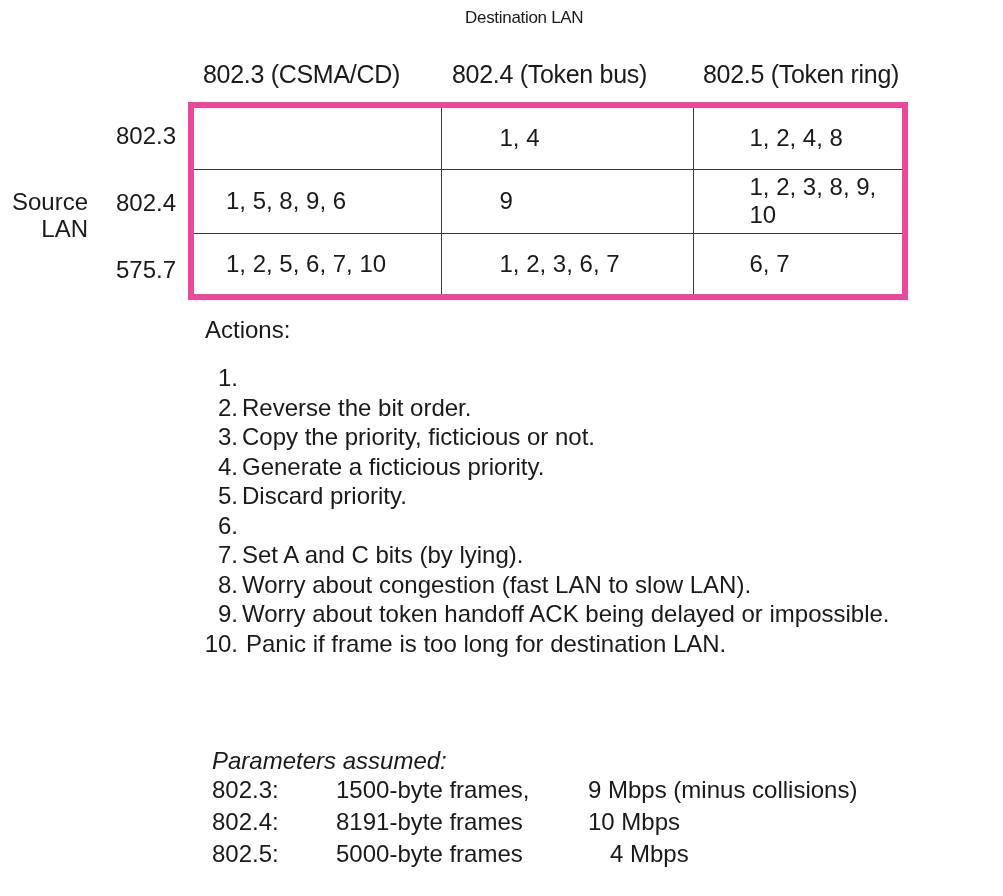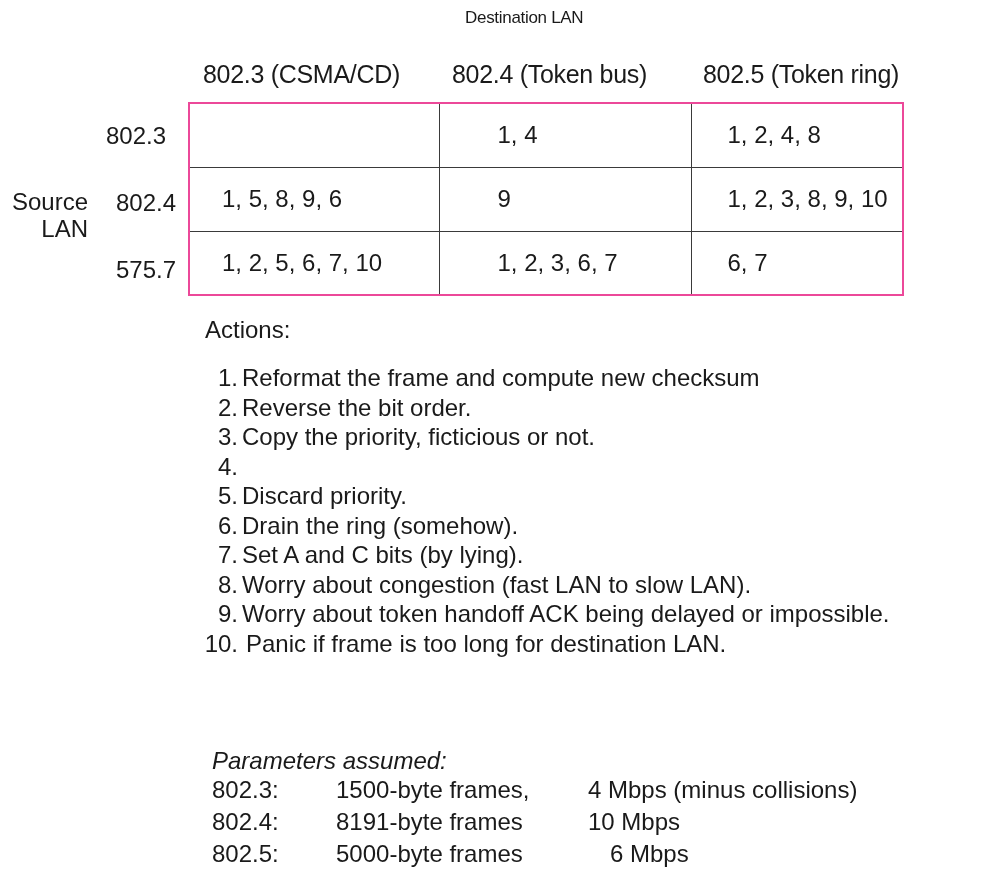--- a/index.html
+++ b/index.html
@@ -40,34 +40,34 @@
     font-size: 24px;
     line-height: 27px;
     white-space: normal;
   }
 
   table.matrix {
     position: absolute;
     left: 188px;
     top: 102px;
     border-collapse: collapse;
-    border: 2px solid #ec4899;
+    border: 6px solid #ec4899;
   }
   table.matrix td {
     border: 1.5px solid #3a3a3a;
     height: 64px;
     padding: 0 0 0 32px;
     font-size: 24px;
     vertical-align: middle;
     text-align: left;
     box-sizing: border-box;
   }
   table.matrix td.c0 { width: 250px; }
   table.matrix td.c1 { width: 252px; padding-left: 58px; }
-  table.matrix td.c2 { width: 212px; padding-left: 36px; }
+  table.matrix td.c2 { width: 212px; padding-left: 56px; }
 
   .actions-title {
     left: 205px; top: 316px;
     font-size: 24px;
   }
   .actions-list {
     position: absolute;
     left: 186px;
     top: 363px;
     margin: 0;
@@ -115,21 +115,21 @@
 
 <div class="abs col-header" style="left:203px;">802.3 (CSMA/CD)</div>
 <div class="abs col-header" style="left:452px;">802.4 (Token bus)</div>
 <div class="abs col-header" style="left:703px;">802.5 (Token ring)</div>
 
 <div class="abs source-label">
   <div>Source</div>
   <div>LAN</div>
 </div>
 
-<div class="abs row-label" style="top:122px;text-align:center;">802.3</div>
+<div class="abs row-label" style="top:122px;">802.3</div>
 <div class="abs row-label" style="top:189px;">802.4</div>
 <div class="abs row-label" style="top:256px;">575.7</div>
 
 <table class="matrix">
   <tbody>
     <tr>
       <td class="c0"></td>
       <td class="c1">1, 4</td>
       <td class="c2">1, 2, 4, 8</td>
     </tr>
@@ -143,40 +143,39 @@
       <td class="c1">1, 2, 3, 6, 7</td>
       <td class="c2">6, 7</td>
     </tr>
   </tbody>
 </table>
 
 <div class="abs actions-title">Actions:</div>
 <ol class="actions-list">
   <li>
       <span class="num">1.</span>
-      <span>Reformat the frame and compute new checksum</span>
     </li>
   <li>
       <span class="num">2.</span>
       <span>Reverse the bit order.</span>
     </li>
   <li>
       <span class="num">3.</span>
       <span>Copy the priority, ficticious or not.</span>
     </li>
   <li>
       <span class="num">4.</span>
+      <span>Generate a ficticious priority.</span>
     </li>
   <li>
       <span class="num">5.</span>
       <span>Discard priority.</span>
     </li>
   <li>
       <span class="num">6.</span>
-      <span>Drain the ring (somehow).</span>
     </li>
   <li>
       <span class="num">7.</span>
       <span>Set A and C bits (by lying).</span>
     </li>
   <li>
       <span class="num">8.</span>
       <span>Worry about congestion (fast LAN to slow LAN).</span>
     </li>
   <li>
@@ -187,24 +186,24 @@
       <span class="num wide">10.</span>
       <span>Panic if frame is too long for destination LAN.</span>
     </li>
 </ol>
 
 <div class="abs params-title">Parameters assumed:</div>
 
 <div class="param-row" style="top:776px;">
   <span class="p-name">802.3:</span>
   <span class="p-frames">1500-byte frames,</span>
-  <span class="p-rate">4 Mbps (minus collisions)</span>
+  <span class="p-rate">9 Mbps (minus collisions)</span>
 </div>
 <div class="param-row" style="top:808px;">
   <span class="p-name">802.4:</span>
   <span class="p-frames">8191-byte frames</span>
   <span class="p-rate">10 Mbps</span>
 </div>
 <div class="param-row" style="top:840px;">
   <span class="p-name">802.5:</span>
   <span class="p-frames">5000-byte frames</span>
-  <span class="p-rate indent">6 Mbps</span>
+  <span class="p-rate indent">4 Mbps</span>
 </div>
 
 </body></html>

